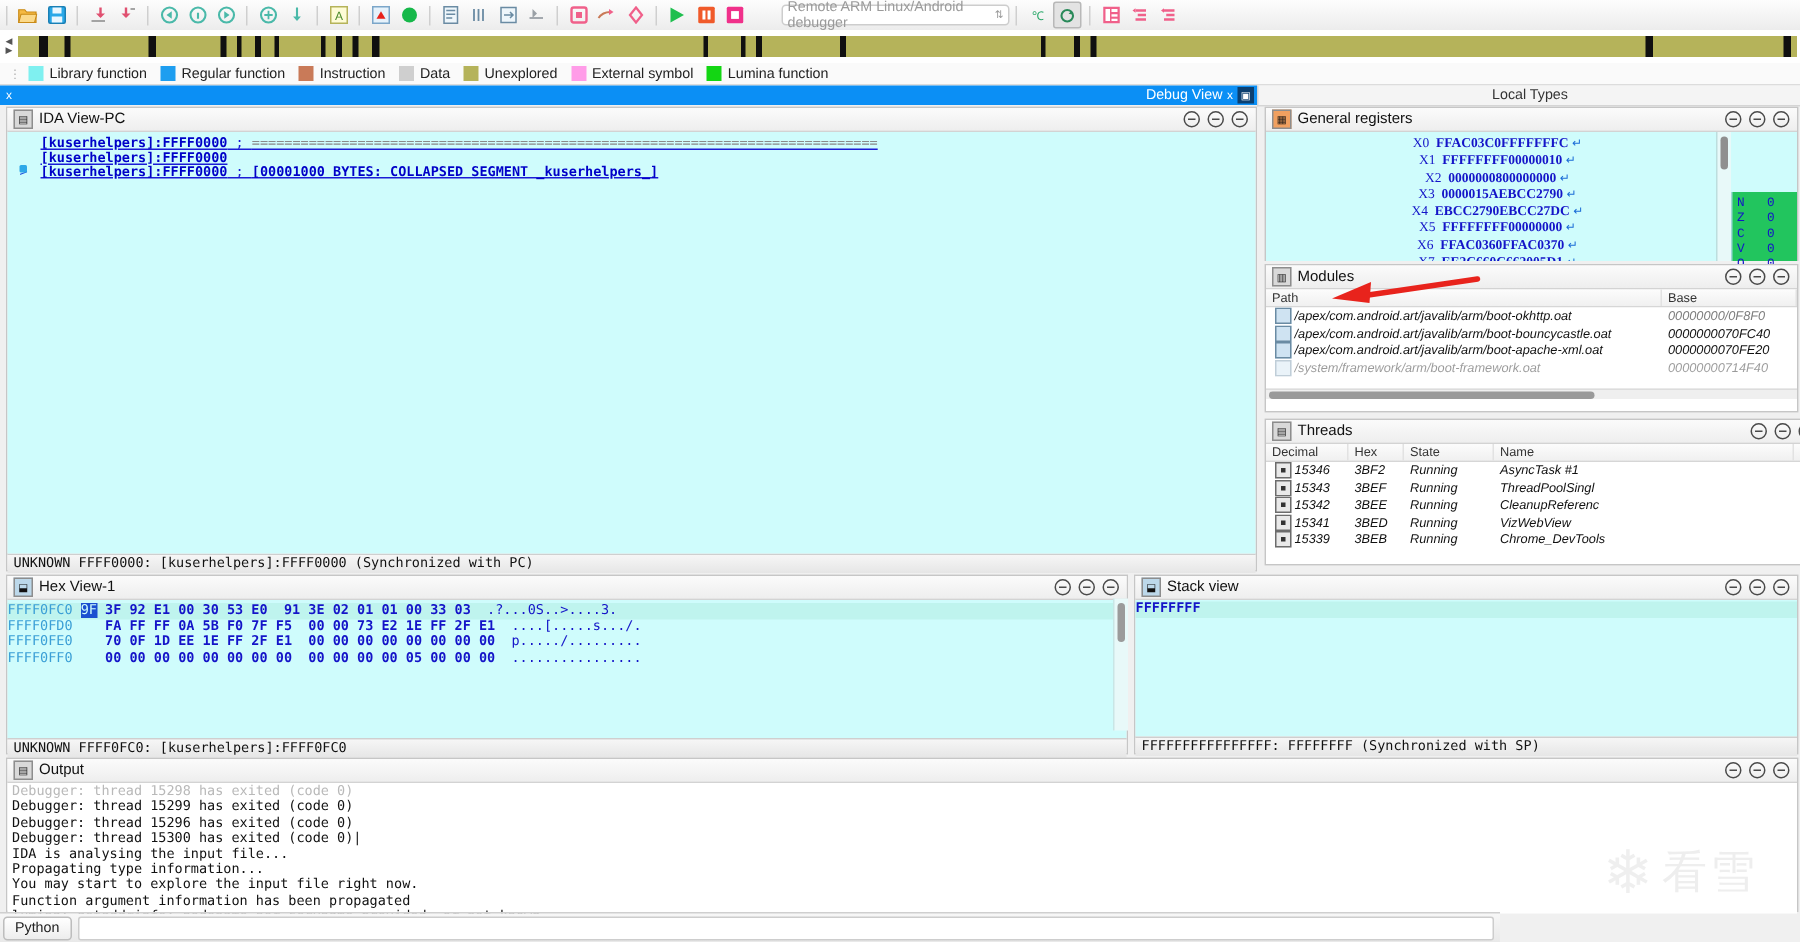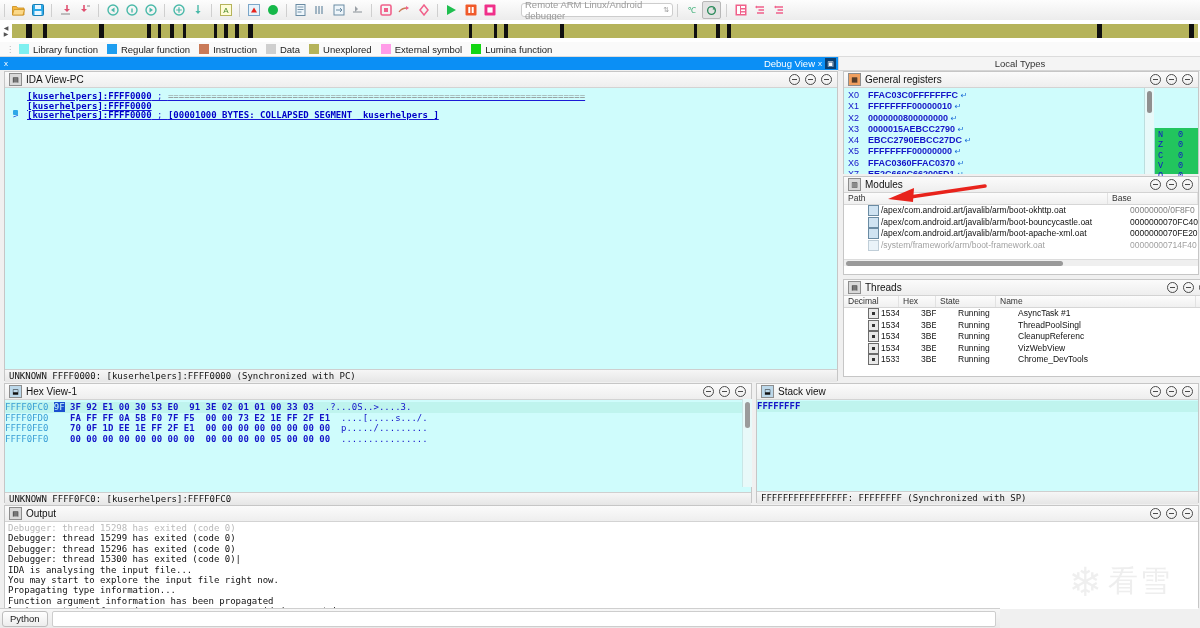--- a/index.html
+++ b/index.html
@@ -91,39 +91,39 @@
 
   
   .disasm{padding:4px 0 0 0;font-size:9px;line-height:9.5px;color:#1b1bd6;}
   .dline{height:9.5px;white-space:pre;padding-left:22px;position:relative;text-decoration:underline;}
   .dline .cmt{color:#8a8a8a;}
   .dline .bold{color:#0000c8;font-weight:bold;}
   .gutmark{position:absolute;left:8px;color:#2255dd;}
 
   
   .reg-wrap{display:flex;height:100%;background:#cffcfc;}
-  .reg-list{flex:1;font-family:Liberation Sans, sans-serif;
-    font-size:9px;line-height:10.3px;color:#1414c8;padding:2px 0 0 4px;overflow:hidden;}
+  .reg-list{flex:1;font-family:Liberation Serif, serif;
+    font-size:9px;line-height:10.3px;color:#1414c8;padding:2px 0 0 4px;overflow:hidden;text-align:center;}
   .reg-list .rn{display:inline-block;width:20px;}
   .reg-list .rv{font-weight:bold;}
   .reg-list .ra{color:#1a6bd6;font-size:8px;}
   .vsb{width:9px;background:#e8f9f9;border-left:1px solid #bcdede;display:flex;justify-content:center;padding-top:3px;}
   .vsb b{display:block;width:5px;height:22px;background:#8f8f8f;border-radius:3px;}
   .flags{width:40px;background:#22c55e;border-left:1px solid #9fd8d8;
     font-family:Liberation Mono, monospace;font-size:8.5px;line-height:10.3px;
     color:#1414c8;padding:2px 0 0 3px;margin-top:40px;}
   .flags span{display:inline-block;width:20px;}
 
   
   .thead{height:11px;background:linear-gradient(#fcfcfc,#f0f0f0);border-bottom:1px solid #d6d6d6;
     display:flex;font-size:8.5px;color:#333;align-items:center;}
   .thead div{padding-left:4px;box-sizing:border-box;border-right:1px solid #e2e2e2;height:11px;line-height:11px;}
   .trow{height:11.5px;display:flex;font-size:8.5px;color:#111;align-items:center;}
-  .trow div{padding-left:22px;box-sizing:border-box;height:11.5px;line-height:11.5px;
-    overflow:hidden;white-space:nowrap;}
+  .trow div{padding-left:4px;box-sizing:border-box;height:11.5px;line-height:11.5px;
+    overflow:hidden;white-space:nowrap;font-style:italic;}
   .modico{width:9px;height:9px;margin:0 2px 0 2px;background:#cfe3f2;border:1px solid #6a8ba3;
     flex:none;}
   .thico{width:9px;height:9px;margin:0 2px 0 2px;background:#e9e9e9;border:1px solid #6c6c6c;flex:none;
     display:flex;align-items:center;justify-content:center;}
   .thico b{width:3px;height:3px;background:#333;display:block;}
   .hsb{height:7px;background:#efefef;border-top:1px solid #dcdcdc;padding:1px 2px;box-sizing:border-box;}
   .hsb b{display:block;height:5px;width:62%;background:#9a9a9a;border-radius:3px;}
 
   
   .hexbody{background:#cffcfc;font-family:"DejaVu Sans Mono","Liberation Mono",monospace;
@@ -693,22 +693,22 @@
       <span class="dot">
           <b></b>
         </span>
     </div>
     <div class="outbody" style="height:86px;">
       <div class="clip">Debugger: thread 15298 has exited (code 0)</div>
       <div>Debugger: thread 15299 has exited (code 0)</div>
       <div>Debugger: thread 15296 has exited (code 0)</div>
       <div>Debugger: thread 15300 has exited (code 0)|</div>
       <div>IDA is analysing the input file...</div>
+      <div>Propagating type information...</div>
       <div>You may start to explore the input file right now.</div>
-      <div>Propagating type information...</div>
       <div>Function argument information has been propagated</div>
       <div>lumina: getaddrinfo: nodename nor servname provided, or not known</div>
 
     </div>
   </div>
 
   <div class="wm">
     <span class="flake">❄</span>
     <span class="wtxt">看雪</span>
   </div>

